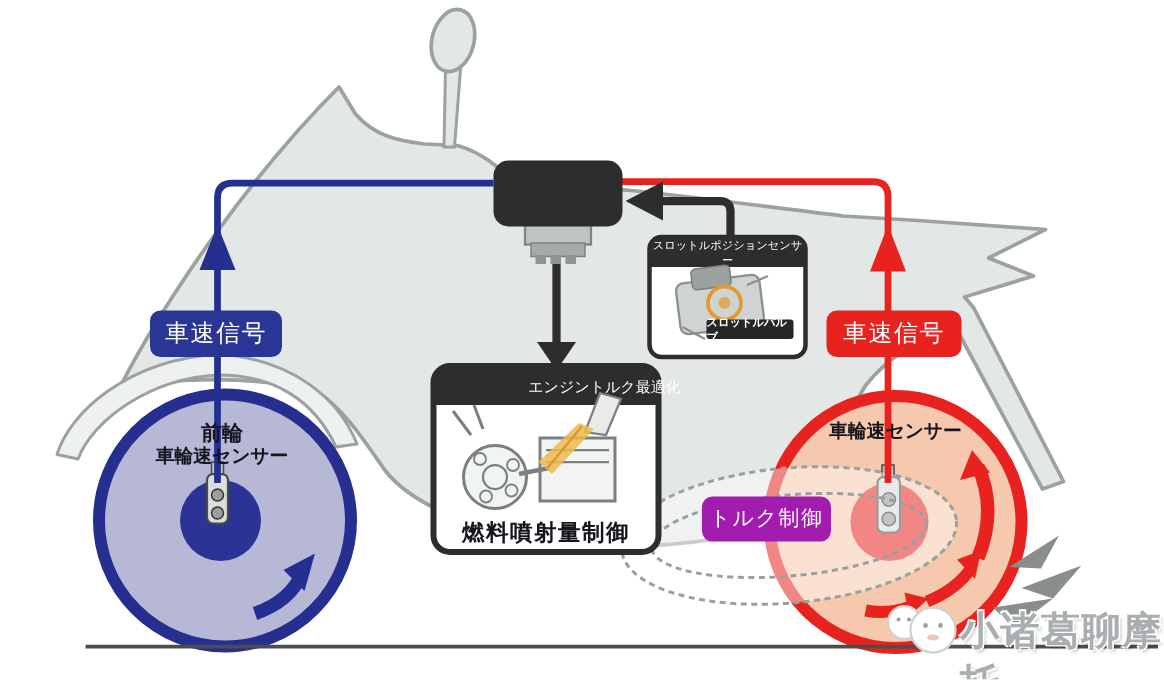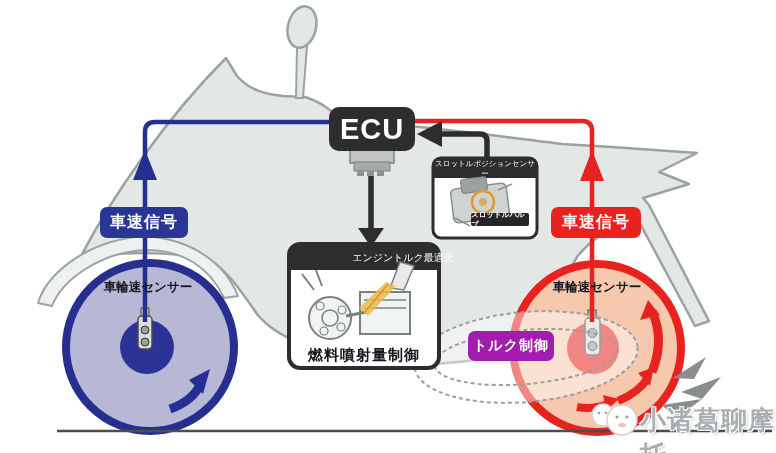--- a/index.html
+++ b/index.html
@@ -3,21 +3,21 @@
 <meta charset="utf-8">
 <style>
   html,body{margin:0;padding:0;background:#fff;}
   #stage{
     position:relative;width:776px;height:453px;background:#ffffff;overflow:hidden;
     font-family:"Liberation Sans","DejaVu Sans",sans-serif;
   }
   #stage svg{position:absolute;left:0;top:0;}
   .abs{position:absolute;box-sizing:border-box;}
   .pill{
-    border-radius:7px;color:#fff;font-weight:bold;text-align:center;
+    border-radius:7px;color:#fff;font-weight:normal;text-align:center;
     display:flex;align-items:center;justify-content:center;letter-spacing:1px;
   }
   .pill-blue{background:#2a3695;}
   .pill-red{background:#e8231f;}
   .pill-orange{background:#a21caf;}
   .ecu-text{
     color:#fff;font-weight:bold;font-size:29px;letter-spacing:1px;
     display:flex;align-items:center;justify-content:center;
   }
   .box-header{
@@ -185,29 +185,29 @@
       <circle cx="603" cy="415" r="11" fill="#ffffff" stroke="#cfd2d0" stroke-width="1.5"></circle>
       <circle cx="622" cy="420" r="15" fill="#ffffff" stroke="#cfd2d0" stroke-width="1.5"></circle>
       <circle cx="617" cy="417" r="1.6" fill="#9aa0a2"></circle>
       <circle cx="627" cy="417" r="1.6" fill="#9aa0a2"></circle>
       <ellipse cx="622" cy="425" rx="4" ry="2" fill="#e8b6a8" opacity="0.8"></ellipse>
       <circle cx="599" cy="413" r="1.3" fill="#9aa0a2"></circle>
       <circle cx="606" cy="413" r="1.3" fill="#9aa0a2"></circle>
     </g>
   </svg>
 
-  <div class="abs ecu-text" style="left:329px;top:107px;width:86px;height:44px;">ECU</div>
 
   <div class="abs pill pill-blue" style="left:100px;top:207px;width:88px;height:31px;font-size:16px;">車速信号</div>
 
   <div class="abs pill pill-red" style="left:551px;top:207px;width:90px;height:31px;font-size:16px;">車速信号</div>
 
   <div class="abs pill pill-orange" style="left:468px;top:331px;width:86px;height:30px;font-size:14px;">トルク制御</div>
 
   <div class="abs wheel-caption" style="left:78px;top:280px;width:140px;">
+    <div class="l1">前輪</div>
     <div class="l2">車輪速センサー</div>
   </div>
 
   <div class="abs wheel-caption" style="left:527px;top:280px;width:140px;">
     <div class="l2">車輪速センサー</div>
   </div>
 
   <div class="abs box-header" style="left:434px;top:159px;width:102px;height:19px;font-size:7.5px;letter-spacing:0;">スロットルポジションセンサー</div>
 
   <div class="abs small-tag" style="left:471px;top:213px;width:58px;height:13px;">スロットルバルブ</div>

